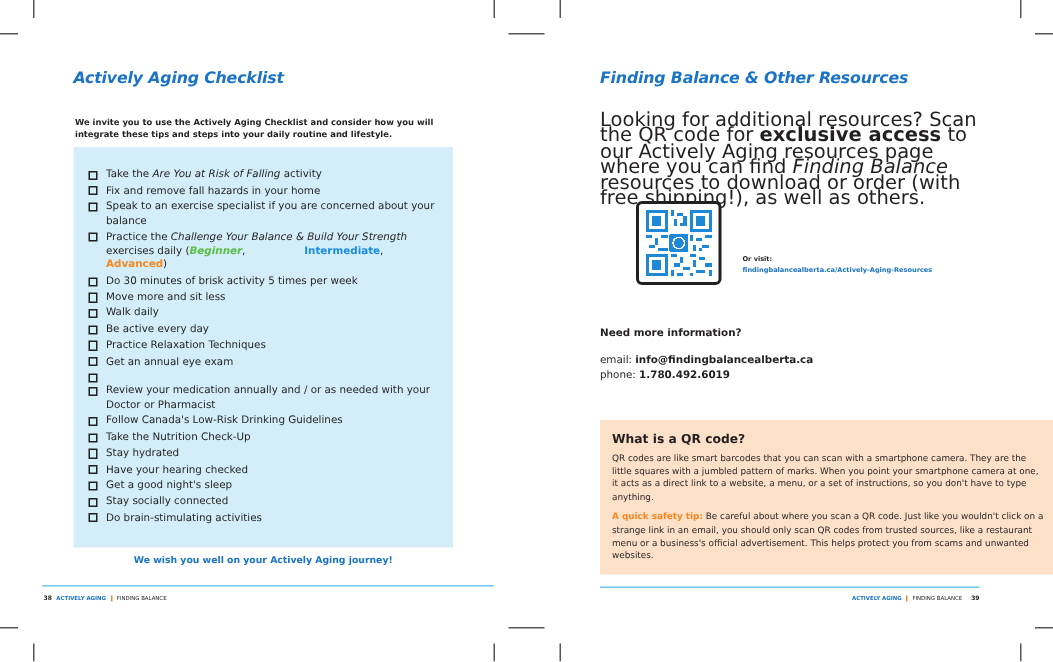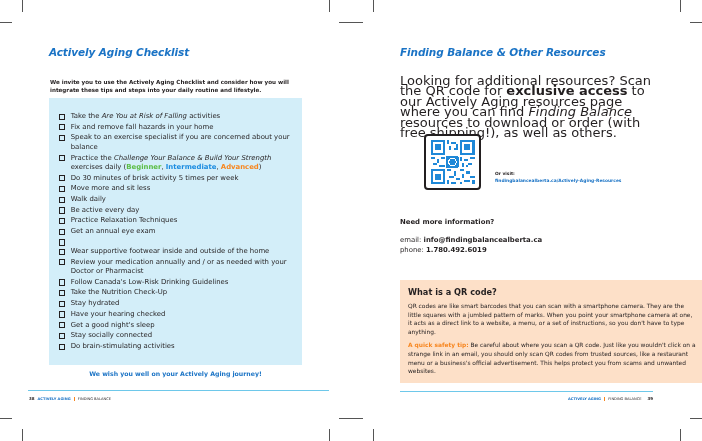--- a/index.html
+++ b/index.html
@@ -25,22 +25,22 @@
   }
   .check-item {
     display: flex; align-items: flex-start;
     font-size: 6.9px; line-height: 9.4px; color: #231f20; margin-bottom: 1.3px;
   }
   .box-glyph {
     flex: none; width: 6.2px; height: 6.2px; border: 1.1px solid #231f20;
     margin-top: 1.6px; margin-right: 5.5px;
   }
   .check-item em { font-style: italic; }
-  .lvl-b { color: #5bbd44; font-weight: bold; }
-  .lvl-i { color: #1a8be0; font-weight: bold; }
+  .lvl-b { color: #5bbd44; font-weight: bold; font-style: italic; }
+  .lvl-i { color: #1a8be0; font-weight: bold; margin-left: 37px; }
   .lvl-a { color: #f7861f; font-weight: bold; }
   .closing {
     position: absolute; left: 49px; top: 370px; width: 253px; text-align: center;
     font-size: 6.2px; font-weight: bold; color: #1a73c5;
   }
 
   .footer-rule { position: absolute; height: 1px; background: #6ec8ea; }
   .footer {
     position: absolute; display: flex; align-items: center; gap: 3px;
     font-size: 3.6px; white-space: nowrap;
@@ -106,21 +106,21 @@
 <div class="crop" style="left:373px;top:429px;width:1px;height:12px;"></div>
 <div class="crop" style="left:680px;top:429px;width:1px;height:12px;"></div>
 <div class="crop" style="left:690px;top:418px;width:12px;height:1px;"></div>
 
 <div class="h1" style="left:49px;top:46px;">Actively Aging Checklist</div>
 <div class="intro">We invite you to use the Actively Aging Checklist and consider how you will integrate these tips and steps into your daily routine and lifestyle.</div>
 
 <div class="checklist-box">
   <div class="check-item">
     <span class="box-glyph"></span>
-    <span><span>Take the </span><em>Are You at Risk of Falling</em><span> activities</span></span>
+    <span><span>Take the </span><em>Are You at Risk of Falling</em><span> activity</span></span>
   </div>
   <div class="check-item">
       <span class="box-glyph"></span>
       <span>Fix and remove fall hazards in your home</span>
     </div>
   <div class="check-item">
       <span class="box-glyph"></span>
       <span>Speak to an exercise specialist if you are concerned about your balance</span>
     </div>
   <div class="check-item">
@@ -146,24 +146,20 @@
   <div class="check-item">
       <span class="box-glyph"></span>
       <span>Practice Relaxation Techniques</span>
     </div>
   <div class="check-item">
       <span class="box-glyph"></span>
       <span>Get an annual eye exam</span>
     </div>
   <div class="check-item">
       <span class="box-glyph"></span>
-    </div>
-  <div class="check-item">
-      <span class="box-glyph"></span>
-      <span>Wear supportive footwear inside and outside of the home</span>
     </div>
   <div class="check-item">
       <span class="box-glyph"></span>
       <span>Review your medication annually and / or as needed with your Doctor or Pharmacist</span>
     </div>
   <div class="check-item">
       <span class="box-glyph"></span>
       <span>Follow Canada's Low-Risk Drinking Guidelines</span>
     </div>
   <div class="check-item">

